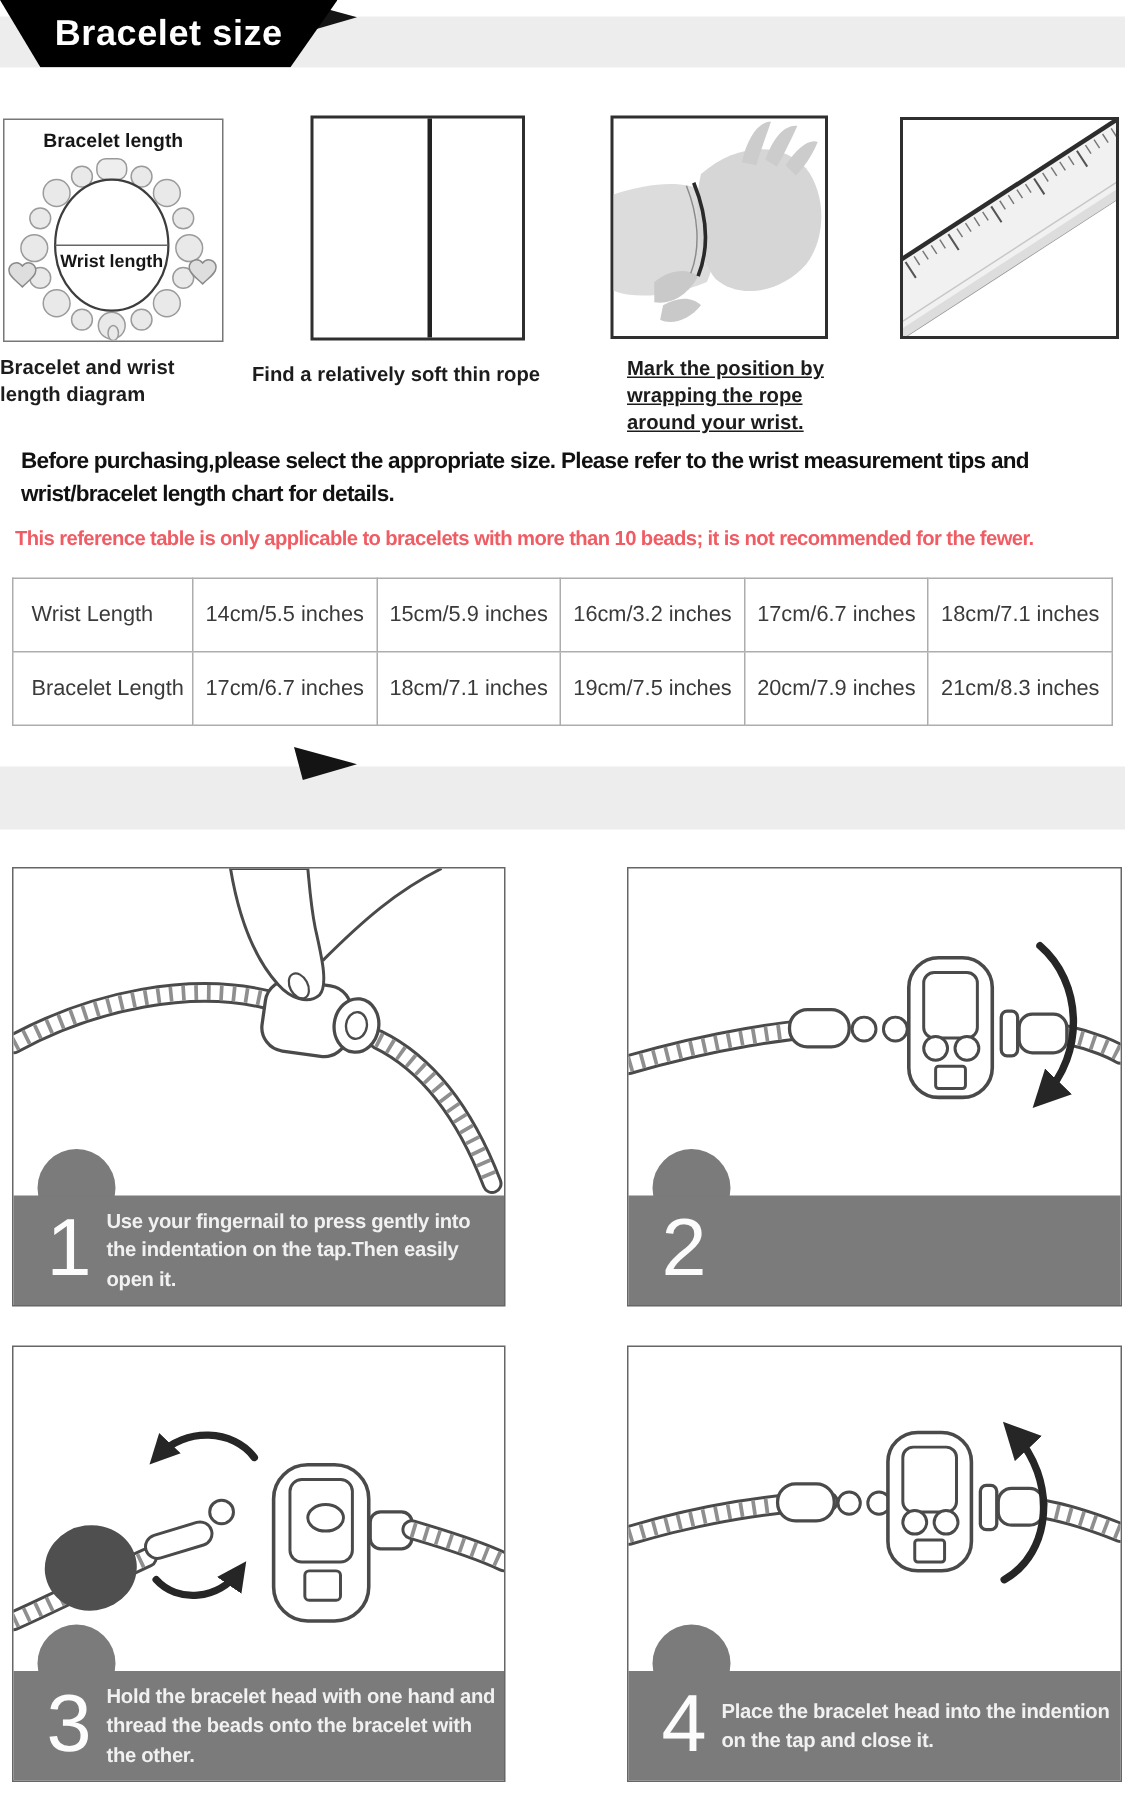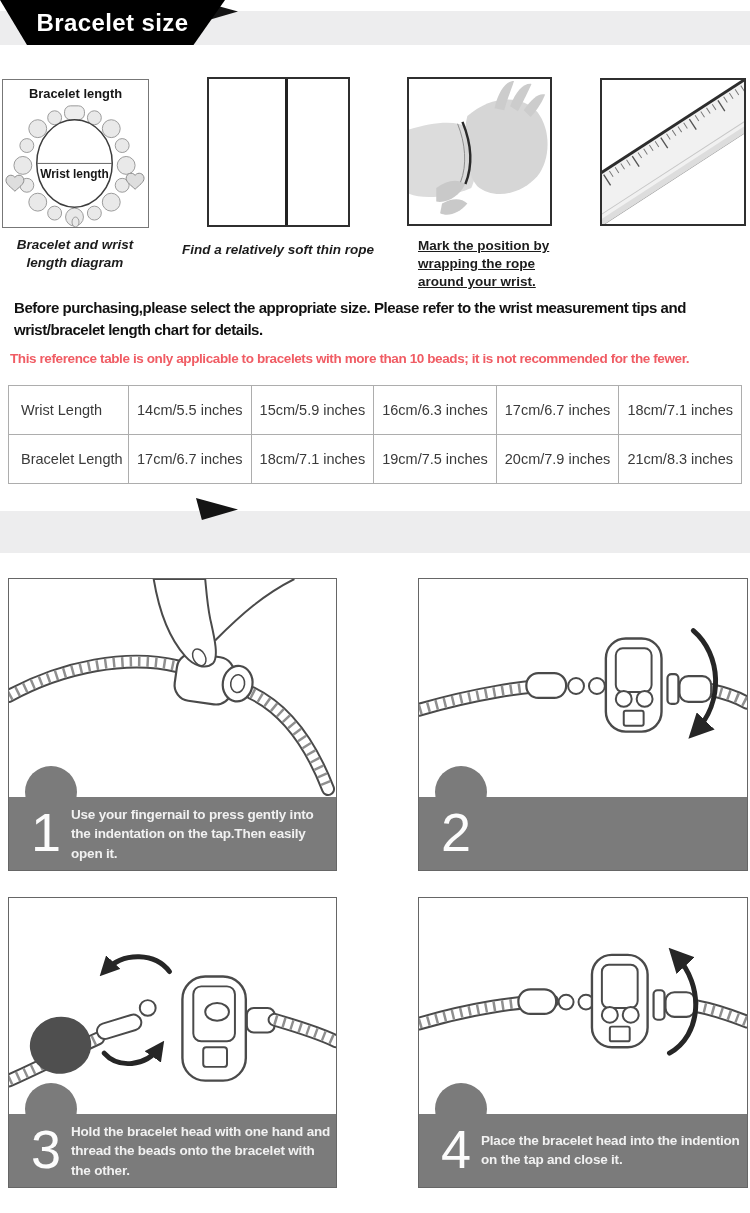--- a/index.html
+++ b/index.html
@@ -13,21 +13,21 @@
                clip-path:polygon(0 0,100% 52%,14% 100%);z-index:0;}
   .ribbon{position:absolute;left:0;top:0;width:225px;height:45px;background:#000000;
           clip-path:polygon(0 0,100% 0,86% 100%,12% 100%);z-index:1;
           display:flex;align-items:center;justify-content:center;text-align:right;}
   .ribbon span{color:#fff;font-size:24px;font-weight:700;letter-spacing:.4px;
                text-shadow:0 2px 3px rgba(0,0,0,.45);}
 
   
   .figbox{position:absolute;background:#fff;box-sizing:border-box;}
   .figcap{position:absolute;font-size:13.5px;font-weight:700;color:#1c1c1c;line-height:1.35;}
-  .figcap.center{text-align:center;font-style:italic;}
+  .figcap.center{text-align:left;}
 
   
   .intro{position:absolute;left:14px;top:297px;width:726px;font-size:15px;font-weight:700;
          letter-spacing:-0.45px;line-height:22px;color:#111;}
   .note{position:absolute;left:10px;top:351px;width:740px;font-size:13.5px;font-weight:700;
         letter-spacing:-0.4px;color:#f05c64;}
 
   
   .size-table{position:absolute;left:8px;top:385px;width:734px;border-collapse:collapse;
               table-layout:fixed;font-size:14.5px;color:#3a3a3a;}
@@ -143,21 +143,21 @@
         <col>
         <col>
         <col>
         <col>
       </colgroup>
     <tbody>
         <tr>
       <td class="rowlabel">Wrist Length</td>
       <td>14cm/5.5 inches</td>
       <td>15cm/5.9 inches</td>
-      <td>16cm/6.3 inches</td>
+      <td>16cm/3.2 inches</td>
       <td>17cm/6.7 inches</td>
       <td>18cm/7.1 inches</td>
     </tr>
     <tr>
       <td class="rowlabel">Bracelet Length</td>
       <td>17cm/6.7 inches</td>
       <td>18cm/7.1 inches</td>
       <td>19cm/7.5 inches</td>
       <td>20cm/7.9 inches</td>
       <td>21cm/8.3 inches</td>

